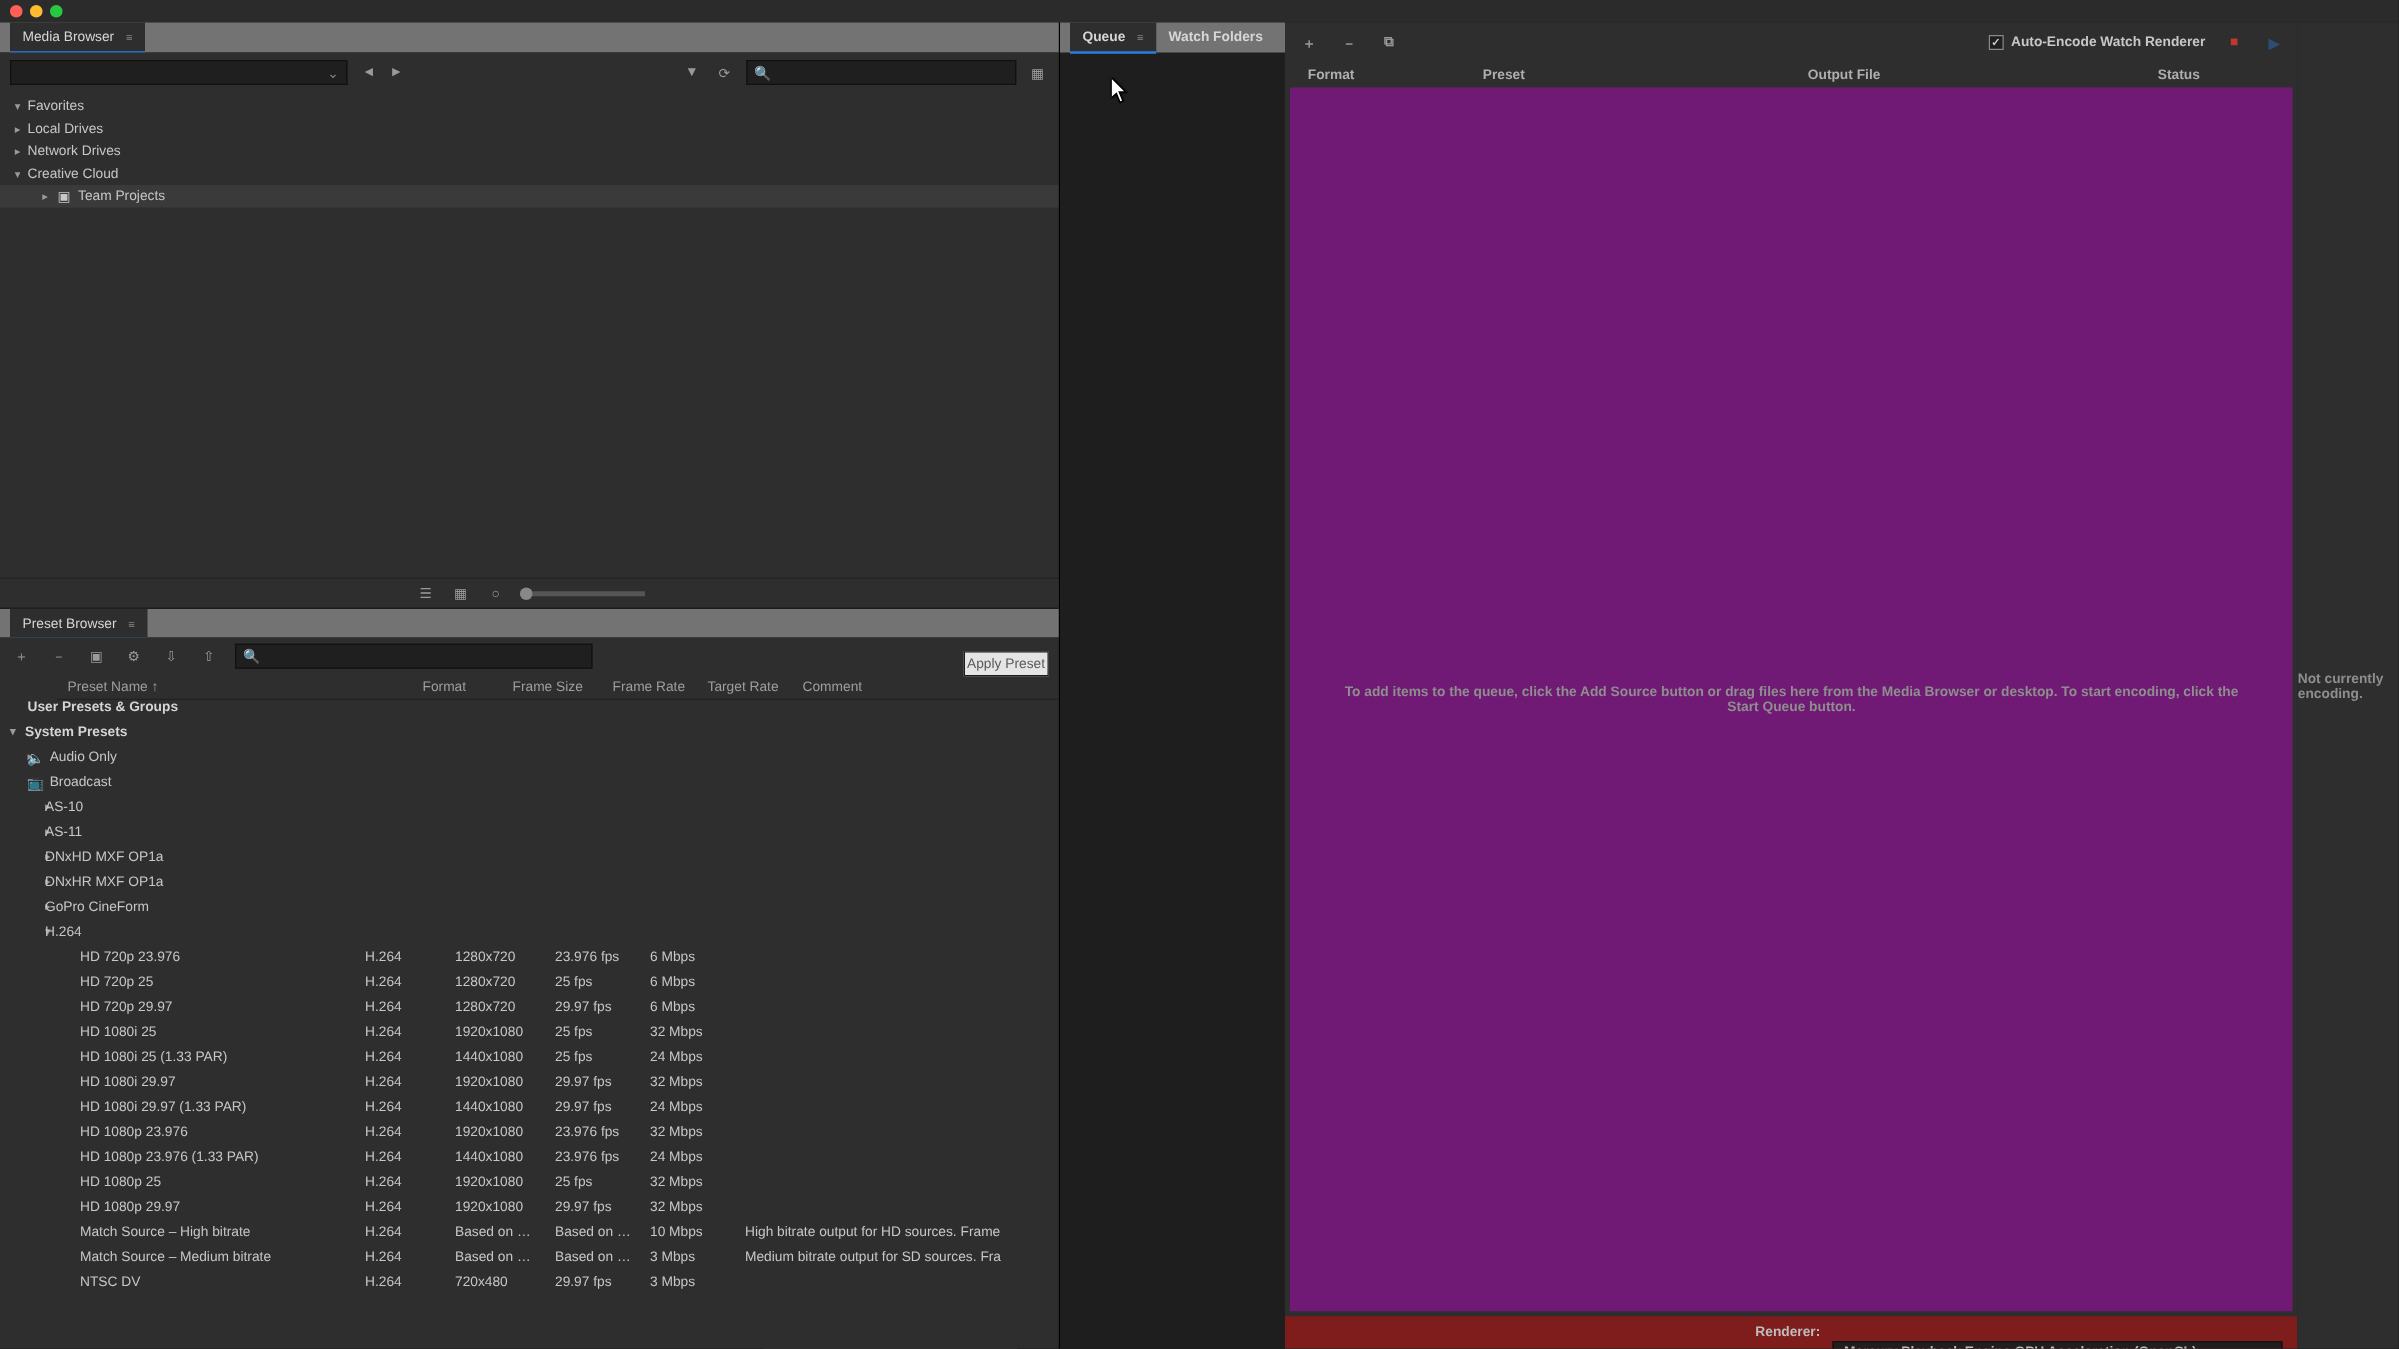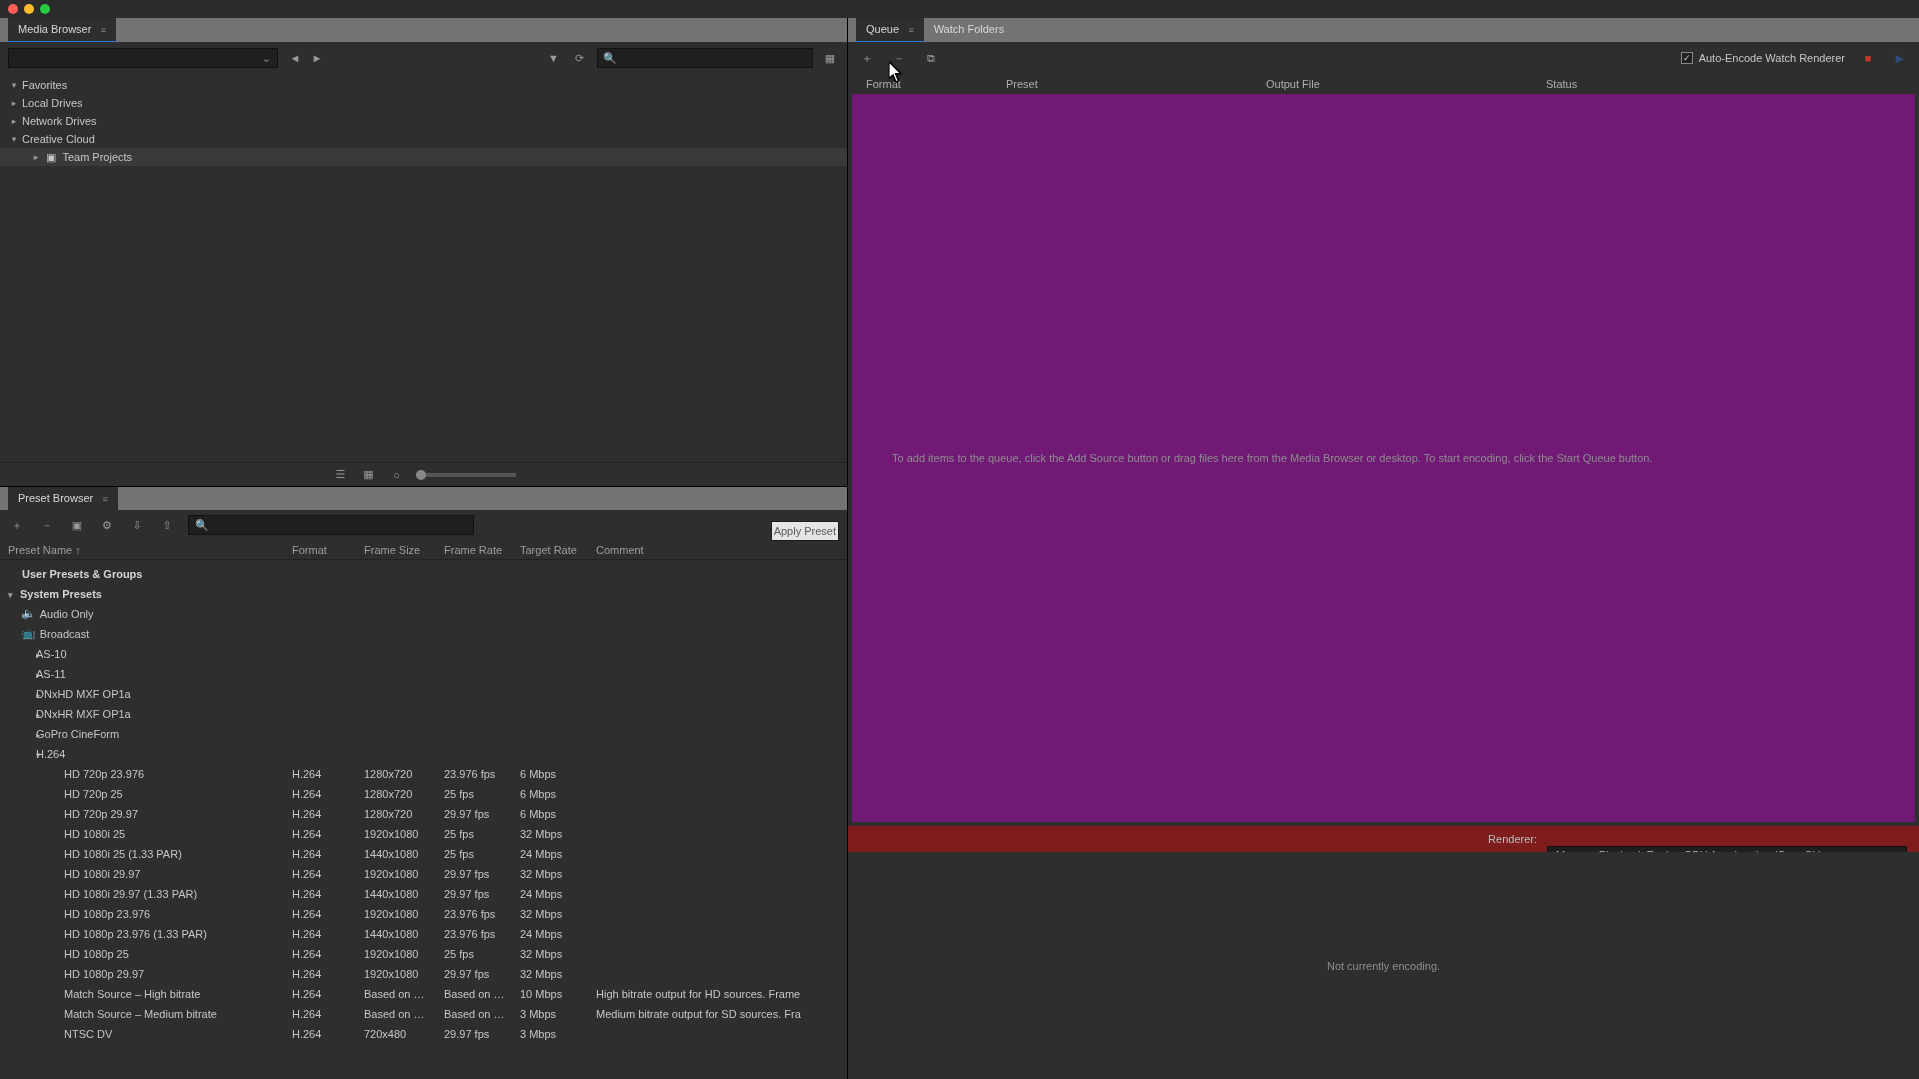--- a/index.html
+++ b/index.html
@@ -7,21 +7,21 @@
 
 
 .titlebar { height: 18px; background: #2b2b2b; display: flex; align-items: center; padding-left: 8px; gap: 6px; }
 .dot { width: 10px; height: 10px; border-radius: 50%; }
 .dot.red { background: #ff5f57; }
 .dot.yellow { background: #febc2e; }
 .dot.green { background: #28c840; }
 
 .app { display: flex; height: calc(100% - 18px); }
 .col-left { width: 848px; display: flex; flex-direction: column; border-right: 1px solid #000; }
-.col-right { flex: 1; display: flex; flex-direction: column; }
+.col-right { flex: 1; display: flex; flex-direction: row; font-weight: bold; }
 
 
 .panel-tabbar { height: 24px; display: flex; align-items: flex-start; padding: 0 8px; background: #737373; }
 .panel-tab { padding: 4px 10px 5px; color: #d7d7d7; font-size: 12px; cursor: pointer; }
 .panel-tab.active { background: #2e2e2e; border-bottom: 2px solid #2a7de1; }
 .panel-tab .menu-ic { margin-left: 6px; opacity: .5; font-size: 9px; }
 
 .panel-body { background: #2e2e2e; flex: 1; display: flex; flex-direction: column; overflow: hidden; }
 
 
@@ -37,29 +37,29 @@
 .tree-row .lbl { padding-left: 2px; }
 .mb-footer { height: 24px; display: flex; align-items: center; justify-content: center; gap: 10px; background: #2e2e2e; border-top: 1px solid #222; }
 .slider { width: 100px; height: 4px; background: #555; position: relative; }
 .slider::after { content: ""; position: absolute; left: 0; top: -3px; width: 10px; height: 10px; background: #888; border-radius: 50%; }
 
 
 .pb { border-top: 1px solid #000; }
 .pb-toolbar { height: 30px; display: flex; align-items: center; padding: 0 8px; gap: 12px; }
 .pb-search { flex: 1; height: 20px; background: #1f1f1f; border: 1px solid #111; display: flex; align-items: center; padding: 0 6px; color: #888; max-width: 520px; }
 .apply-btn { color: #5a5a5a; padding: 3px 2px; background: #e5e5e5; border: 1px solid #1a1a1a; cursor: not-allowed; margin-top: 12px; }
-.pb-header { display: flex; height: 20px; align-items: center; padding-left: 8px; color: #9e9e9e; border-bottom: 1px solid #222; }
+.pb-header { display: flex; height: 20px; align-items: center; padding-left: 8px; color: #9e9e9e; border-bottom: 1px solid #222; margin-left: 46px; }
 .c-name { width: 284px; }
 .c-format { width: 72px; }
 .c-size { width: 80px; }
 .c-rate { width: 76px; }
 .c-target { width: 76px; }
 .c-comment { flex: 1; }
 .pb-list { flex: 1; overflow: auto; }
-.pb-row { display: flex; align-items: flex-end; height: 20px; padding-left: 8px; color: #c7c7c7; }
+.pb-row { display: flex; align-items: flex-start; height: 20px; padding-left: 8px; color: #c7c7c7; }
 .pb-row.group { font-weight: 600; color: #d5d5d5; }
 .pb-row .tw { width: 12px; font-size: 9px; color: #9a9a9a; }
 .pb-row .ind1 { padding-left: 14px; }
 .pb-row .ind2 { padding-left: 28px; }
 .pb-row .ind3 { padding-left: 56px; }
 .pb-row.leaf .c-name { width: 284px; }
 
 
 .q-toolbar { height: 32px; display: flex; align-items: center; padding: 0 10px; gap: 14px; }
 .q-toolbar .spacer { flex: 1; }

